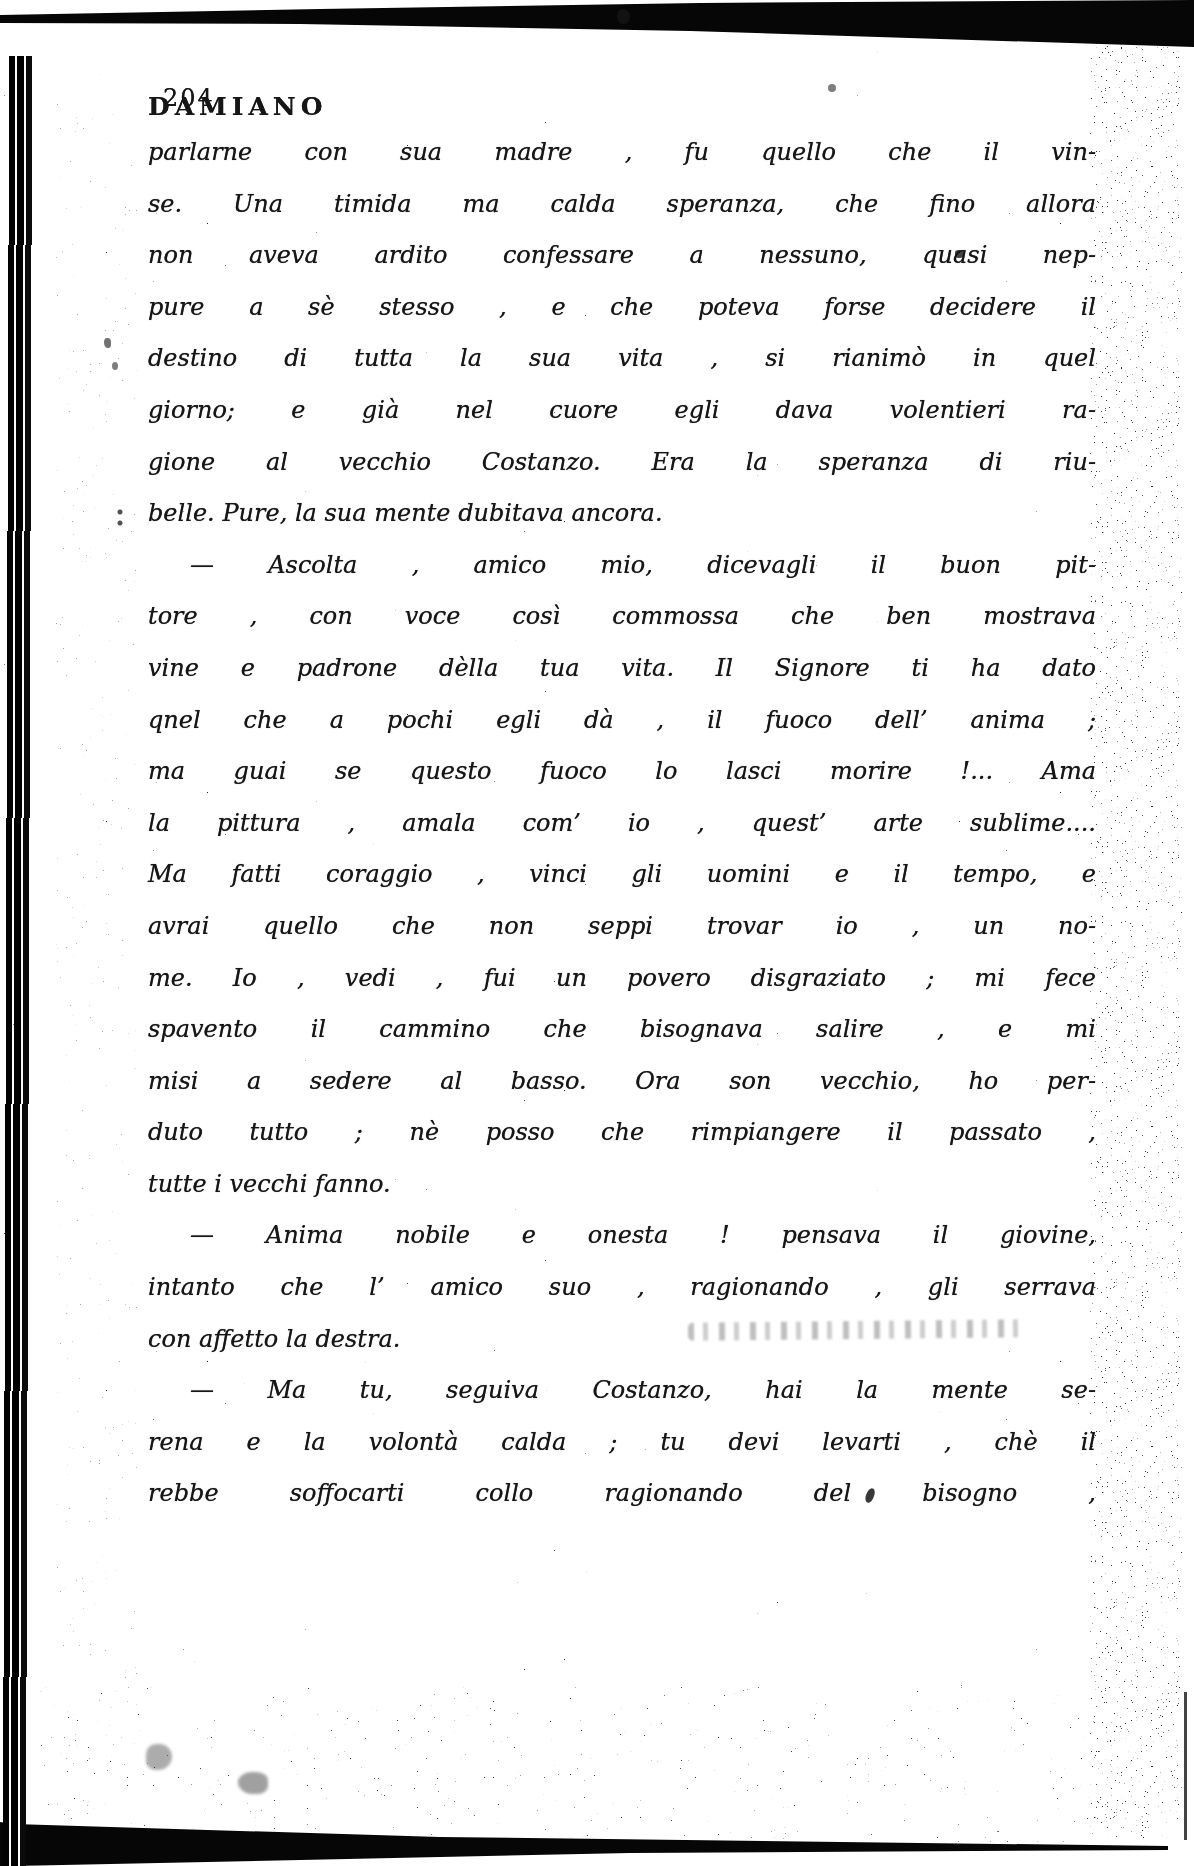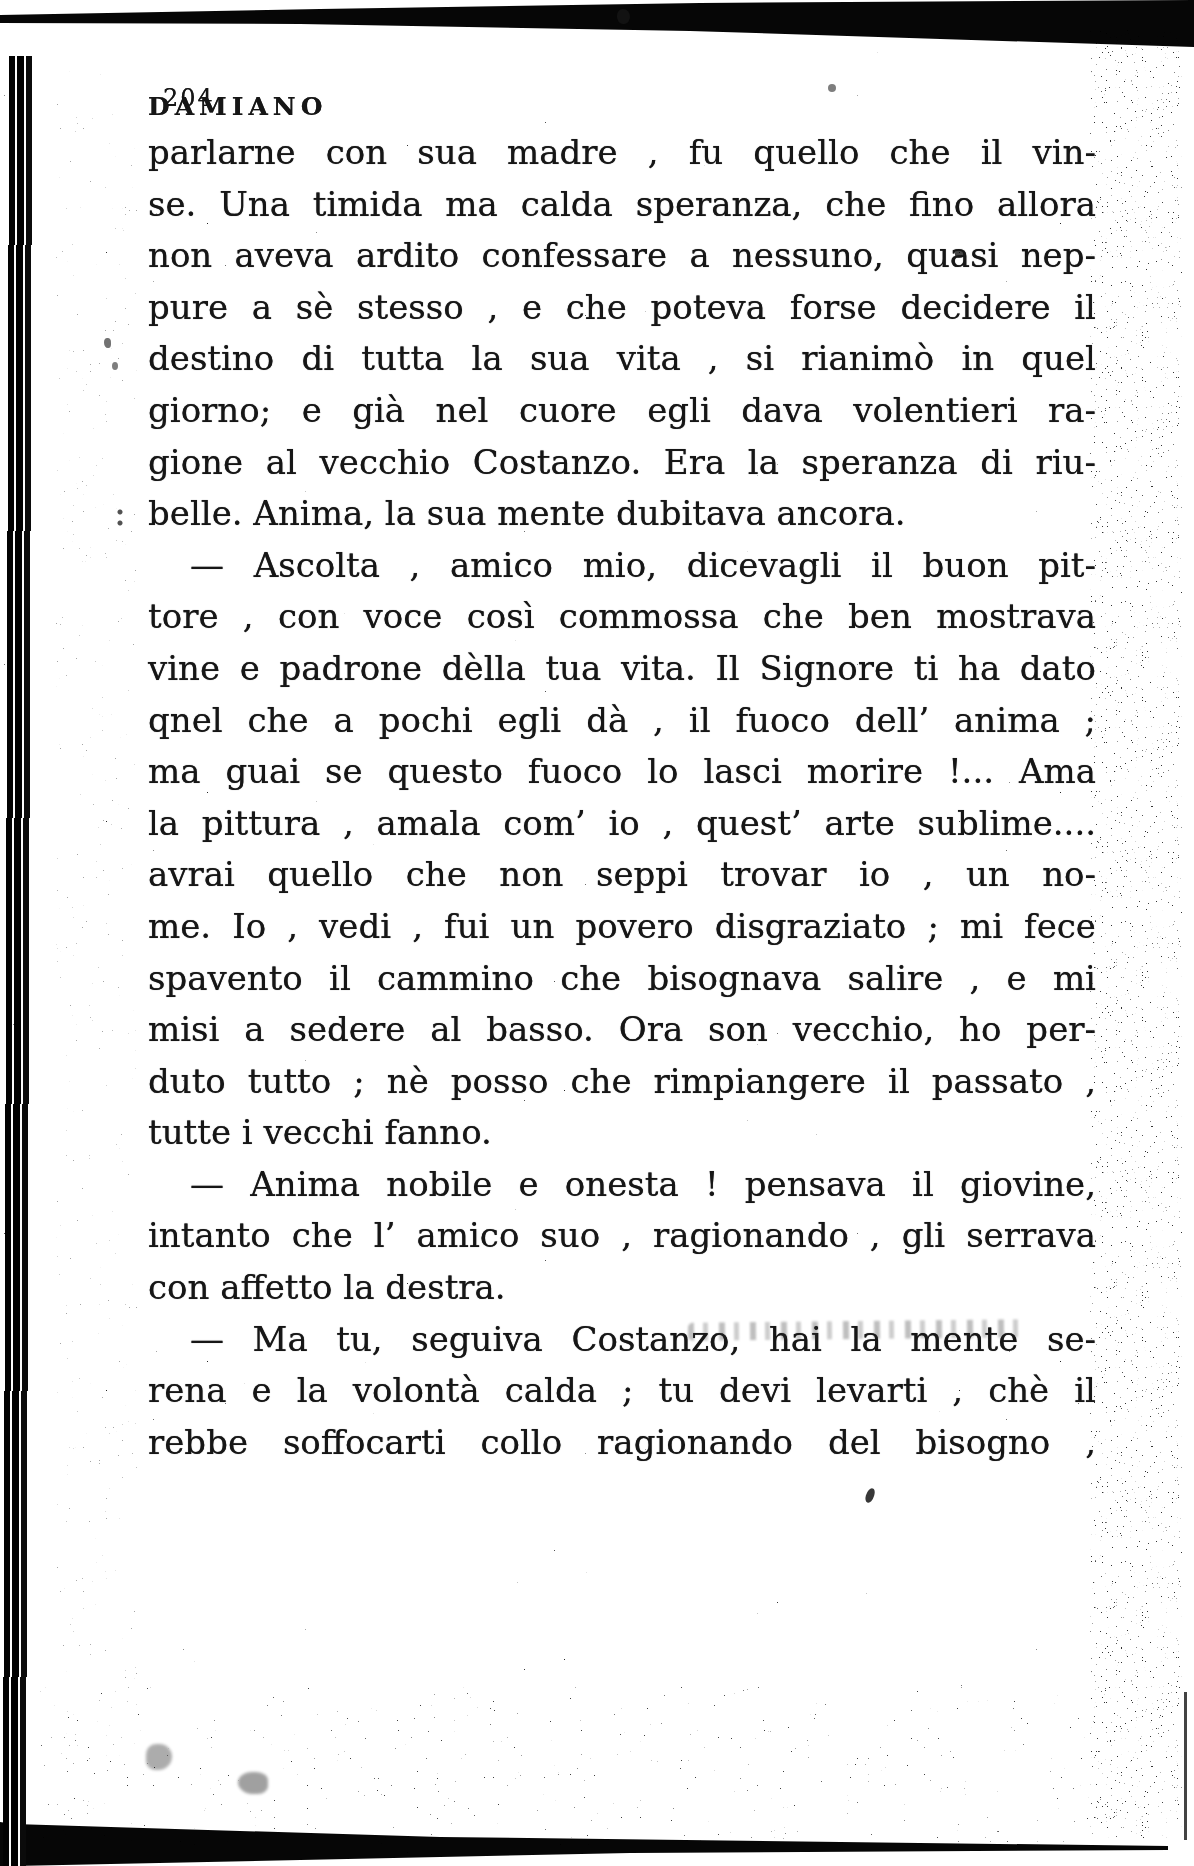--- a/index.html
+++ b/index.html
@@ -33,23 +33,24 @@
     letter-spacing: 5px;
     text-shadow: 0 0 0.5px rgba(0,0,0,.7);
   }
 
   
   .text-block {
     position: absolute;
     left: 148px;
     top: 127px;
     width: 948px;
-    font-size: 34px;
+    font-size: 24px;
     line-height: 51.6px;
     text-shadow: 0 0 0.7px rgba(10,10,10,.8);
+    font-style: italic;
   }
   .line {
     min-height: 51.6px;
     text-align: justify;
     text-align-last: justify;
     white-space: normal;
   }
   .line.nojust { text-align-last: left; }
   .line.indent { padding-left: 42px; }
 
@@ -122,27 +123,28 @@
   <div class="running-title">DAMIANO</div>
 
   <div class="text-block">
       <div class="line">parlarne con sua madre , fu quello che il vin-</div>
       <div class="line">se. Una timida ma calda speranza, che fino allora</div>
       <div class="line">non aveva ardito confessare a nessuno, quasi nep-</div>
       <div class="line">pure a sè stesso , e che poteva forse decidere il</div>
       <div class="line">destino di tutta la sua vita , si rianimò in quel</div>
       <div class="line">giorno; e già nel cuore egli dava volentieri ra-</div>
       <div class="line">gione al vecchio Costanzo. Era la speranza di riu-</div>
-      <div class="line nojust">belle. Anima, la sua mente dubitava ancora.</div>
+      <div class="line nojust">belle. Pure, la sua mente dubitava ancora.</div>
       <div class="line indent">— Ascolta , amico mio, dicevagli il buon pit-</div>
       <div class="line">tore , con voce così commossa che ben mostrava</div>
       <div class="line">vine e padrone dèlla tua vita. Il Signore ti ha dato</div>
       <div class="line">qnel che a pochi egli dà , il fuoco dell’ anima ;</div>
       <div class="line">ma guai se questo fuoco lo lasci morire !... Ama</div>
       <div class="line">la pittura , amala com’ io , quest’ arte sublime....</div>
+      <div class="line">Ma fatti coraggio , vinci gli uomini e il tempo, e</div>
       <div class="line">avrai quello che non seppi trovar io , un no-</div>
       <div class="line">me. Io , vedi , fui un povero disgraziato ; mi fece</div>
       <div class="line">spavento il cammino che bisognava salire , e mi</div>
       <div class="line">misi a sedere al basso. Ora son vecchio, ho per-</div>
       <div class="line">duto tutto ; nè posso che rimpiangere il passato ,</div>
       <div class="line nojust">tutte i vecchi fanno.</div>
       <div class="line indent">— Anima nobile e onesta ! pensava il giovine,</div>
       <div class="line">intanto che l’ amico suo , ragionando , gli serrava</div>
       <div class="line nojust">con affetto la destra.</div>
       <div class="line indent">— Ma tu, seguiva Costanzo, hai la mente se-</div>

